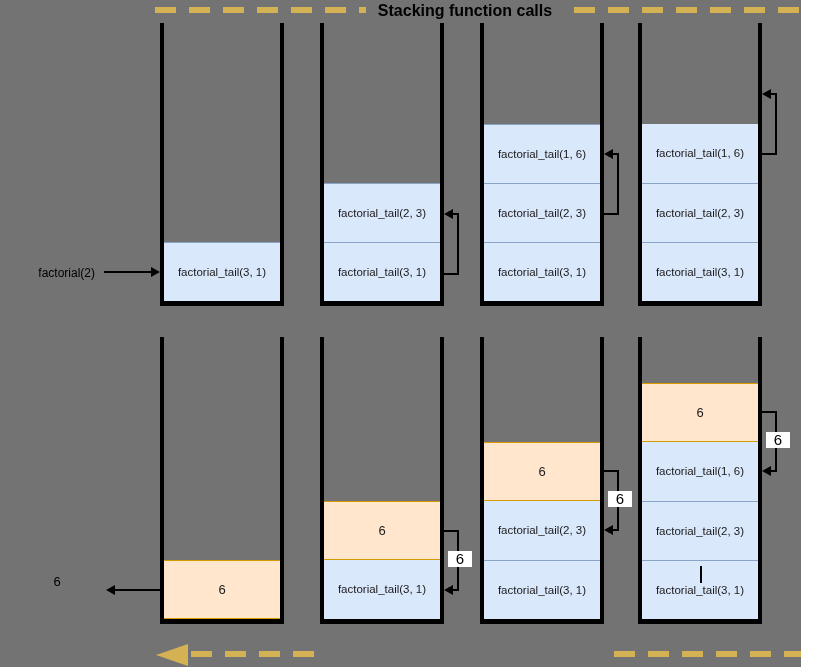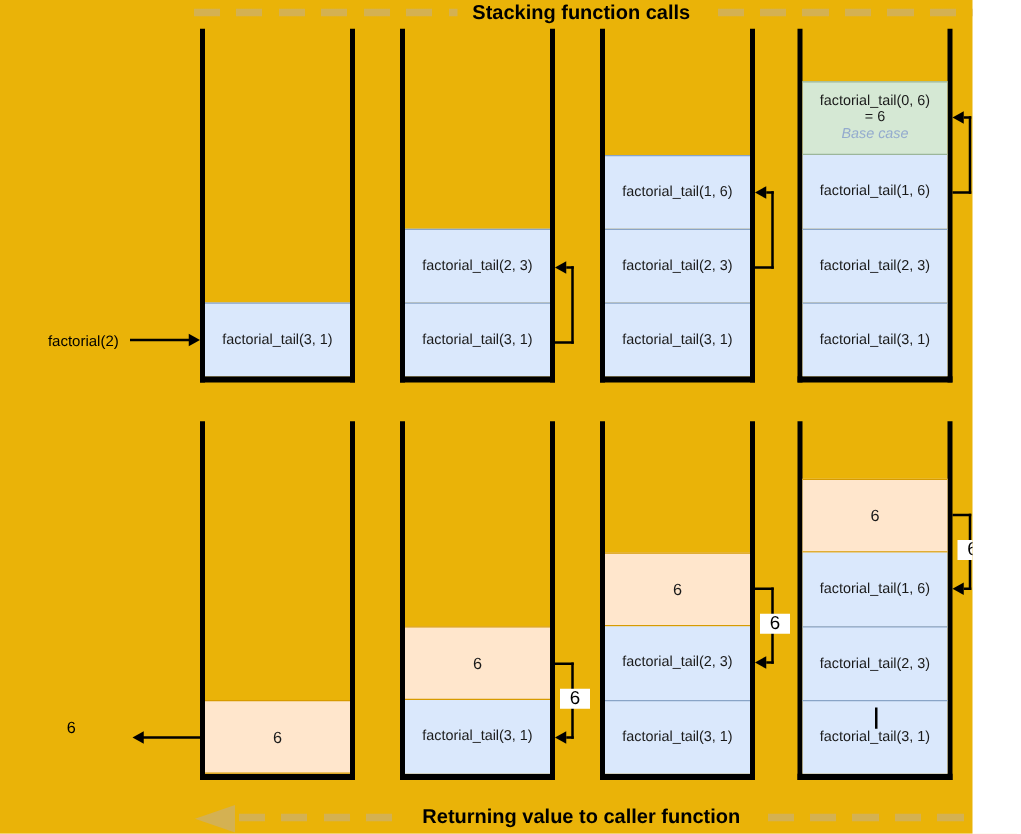--- a/index.html
+++ b/index.html
@@ -1,19 +1,19 @@
 <!DOCTYPE html>
 <html><head>
 <meta charset="utf-8">
 <style>
   html,body{margin:0;padding:0;background:#fff;}
   .canvas{
     --gold:#d4b152;
-    position:relative;width:778px;height:667px;background:#eab308;
-    font-family:"Liberation Sans",sans-serif;overflow:hidden;
+    position:relative;width:778px;height:667px;background:#737373;
+    font-family:"Liberation Sans",sans-serif;overflow:hidden;padding-left:23px;
   }
   .dash-h{position:absolute;height:6px;
     background:repeating-linear-gradient(90deg,var(--gold) 0 21px,transparent 21px 34px);}
   .dash-v{position:absolute;width:6px;
     background:repeating-linear-gradient(180deg,var(--gold) 0 21px,transparent 21px 34px);}
   .flow-title{position:absolute;font-weight:bold;font-size:16px;line-height:20px;color:#000;text-align:center;white-space:nowrap;}
   .gold-arr{position:absolute;width:0;height:0;
     border-top:11px solid transparent;border-bottom:11px solid transparent;
     border-right:32px solid var(--gold);}
   .stack{position:absolute;width:124px;box-sizing:border-box;
@@ -40,21 +40,20 @@
 
 <div class="canvas">
 
   <div class="dash-h" style="left:155px;top:7px;width:211px;"></div>
   <div class="flow-title" style="left:360px;top:1px;width:210px;">Stacking function calls</div>
   <div class="dash-h" style="left:574px;top:7px;width:233px;"></div>
   <div class="dash-v" style="left:802px;top:7px;height:646px;"></div>
 
   <div class="gold-arr" style="left:156px;top:644px;"></div>
   <div class="dash-h" style="left:191px;top:651px;width:129px;"></div>
-  <div class="flow-title" style="left:318px;top:644px;width:294px;">Returning value to caller function</div>
   <div class="dash-h" style="left:614px;top:651px;width:193px;"></div>
 
   <div class="lbl" style="left:10px;top:266px;width:85px;text-align:right;">factorial(2)</div>
   <div class="cl" style="left:104px;top:271px;width:48px;height:2px;"></div>
   <div class="arr-r" style="left:151px;top:267px;"></div>
 
   <div class="stack" style="left:160px;top:23px;height:283px;">
     <div class="frame f-call">
         <span>factorial_tail(3, 1)</span>
       </div>
@@ -83,25 +82,20 @@
     <div class="frame f-call">
         <span>factorial_tail(3, 1)</span>
       </div>
   </div>
   <div class="cl" style="left:604px;top:213px;width:15px;height:2px;"></div>
   <div class="cl" style="left:617px;top:153px;width:2px;height:62px;"></div>
   <div class="cl" style="left:613px;top:153px;width:6px;height:2px;"></div>
   <div class="arr-l" style="left:604px;top:149px;"></div>
 
   <div class="stack" style="left:638px;top:23px;height:283px;">
-    <div class="frame f-base">
-      <span>factorial_tail(0, 6)</span>
-      <span>= 6</span>
-      <span class="note">Base case</span>
-    </div>
     <div class="frame f-call nt">
         <span>factorial_tail(1, 6)</span>
       </div>
     <div class="frame f-call">
         <span>factorial_tail(2, 3)</span>
       </div>
     <div class="frame f-call">
         <span>factorial_tail(3, 1)</span>
       </div>
   </div>

